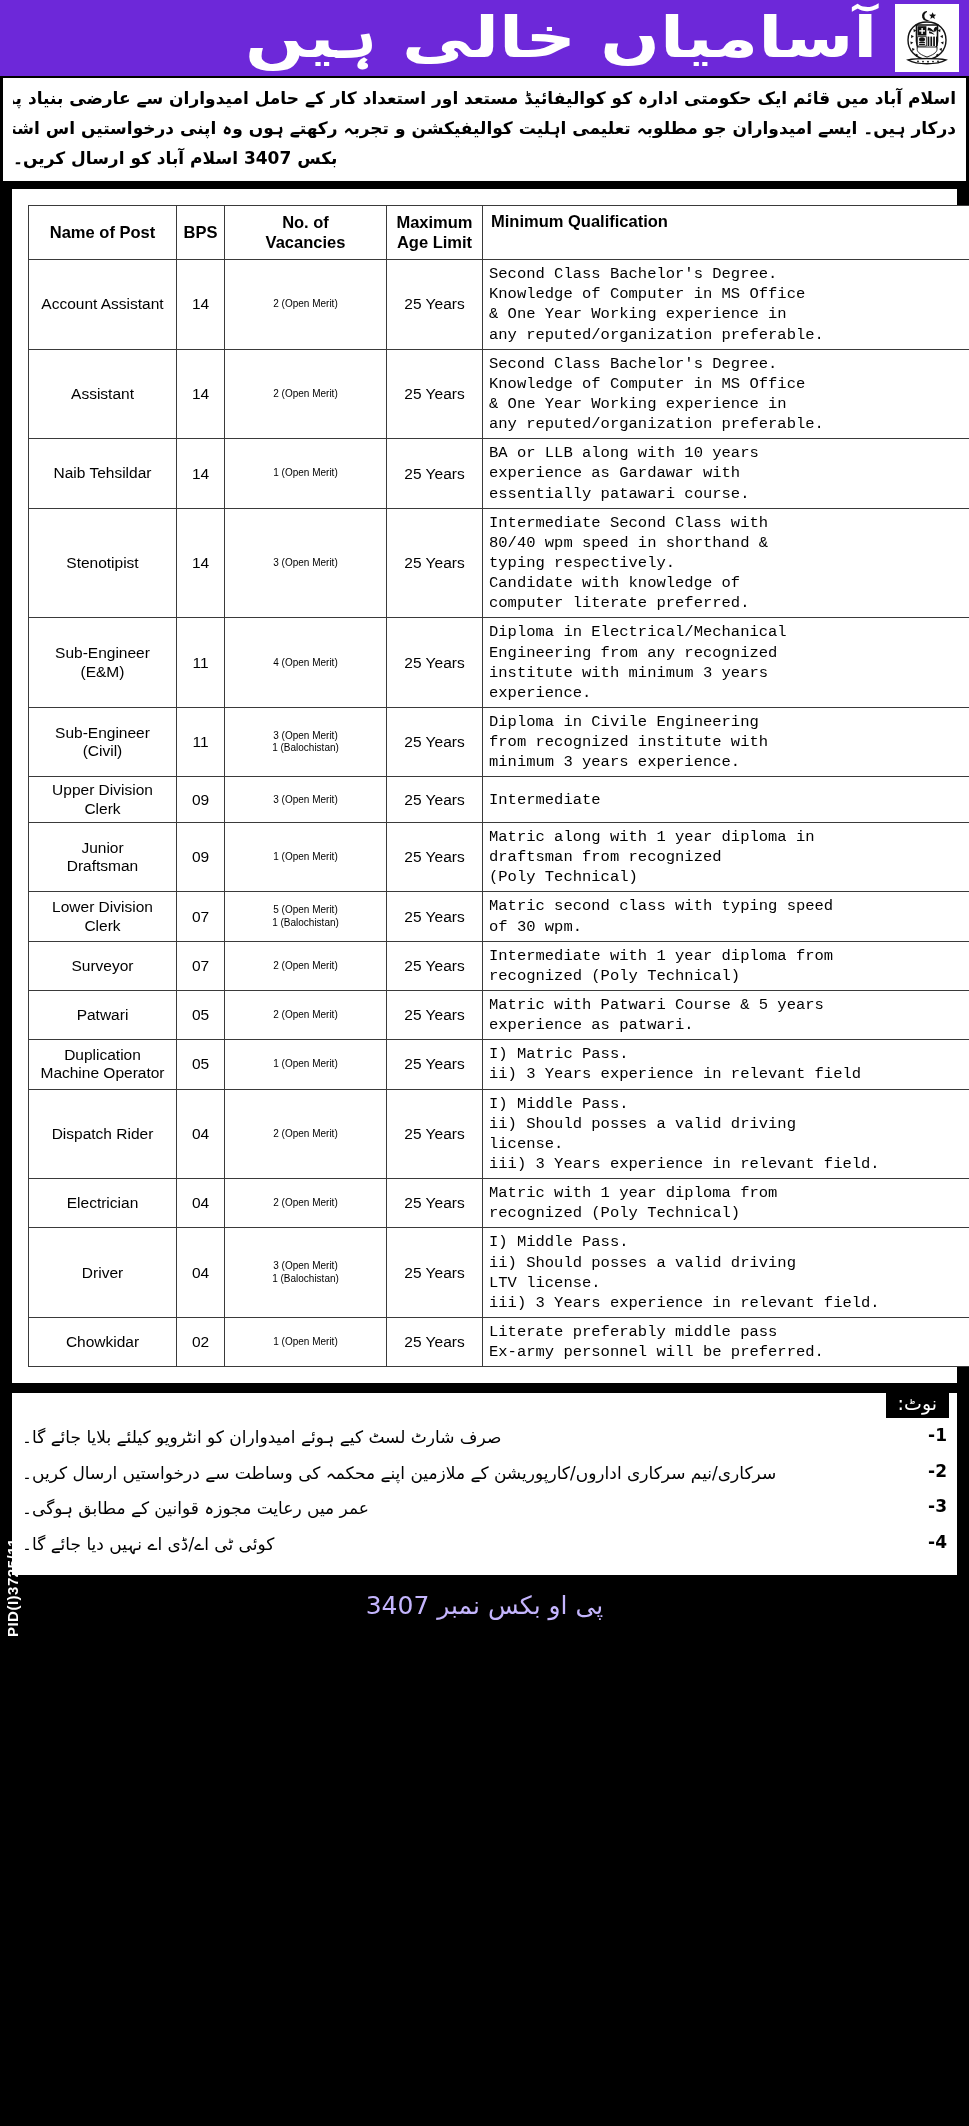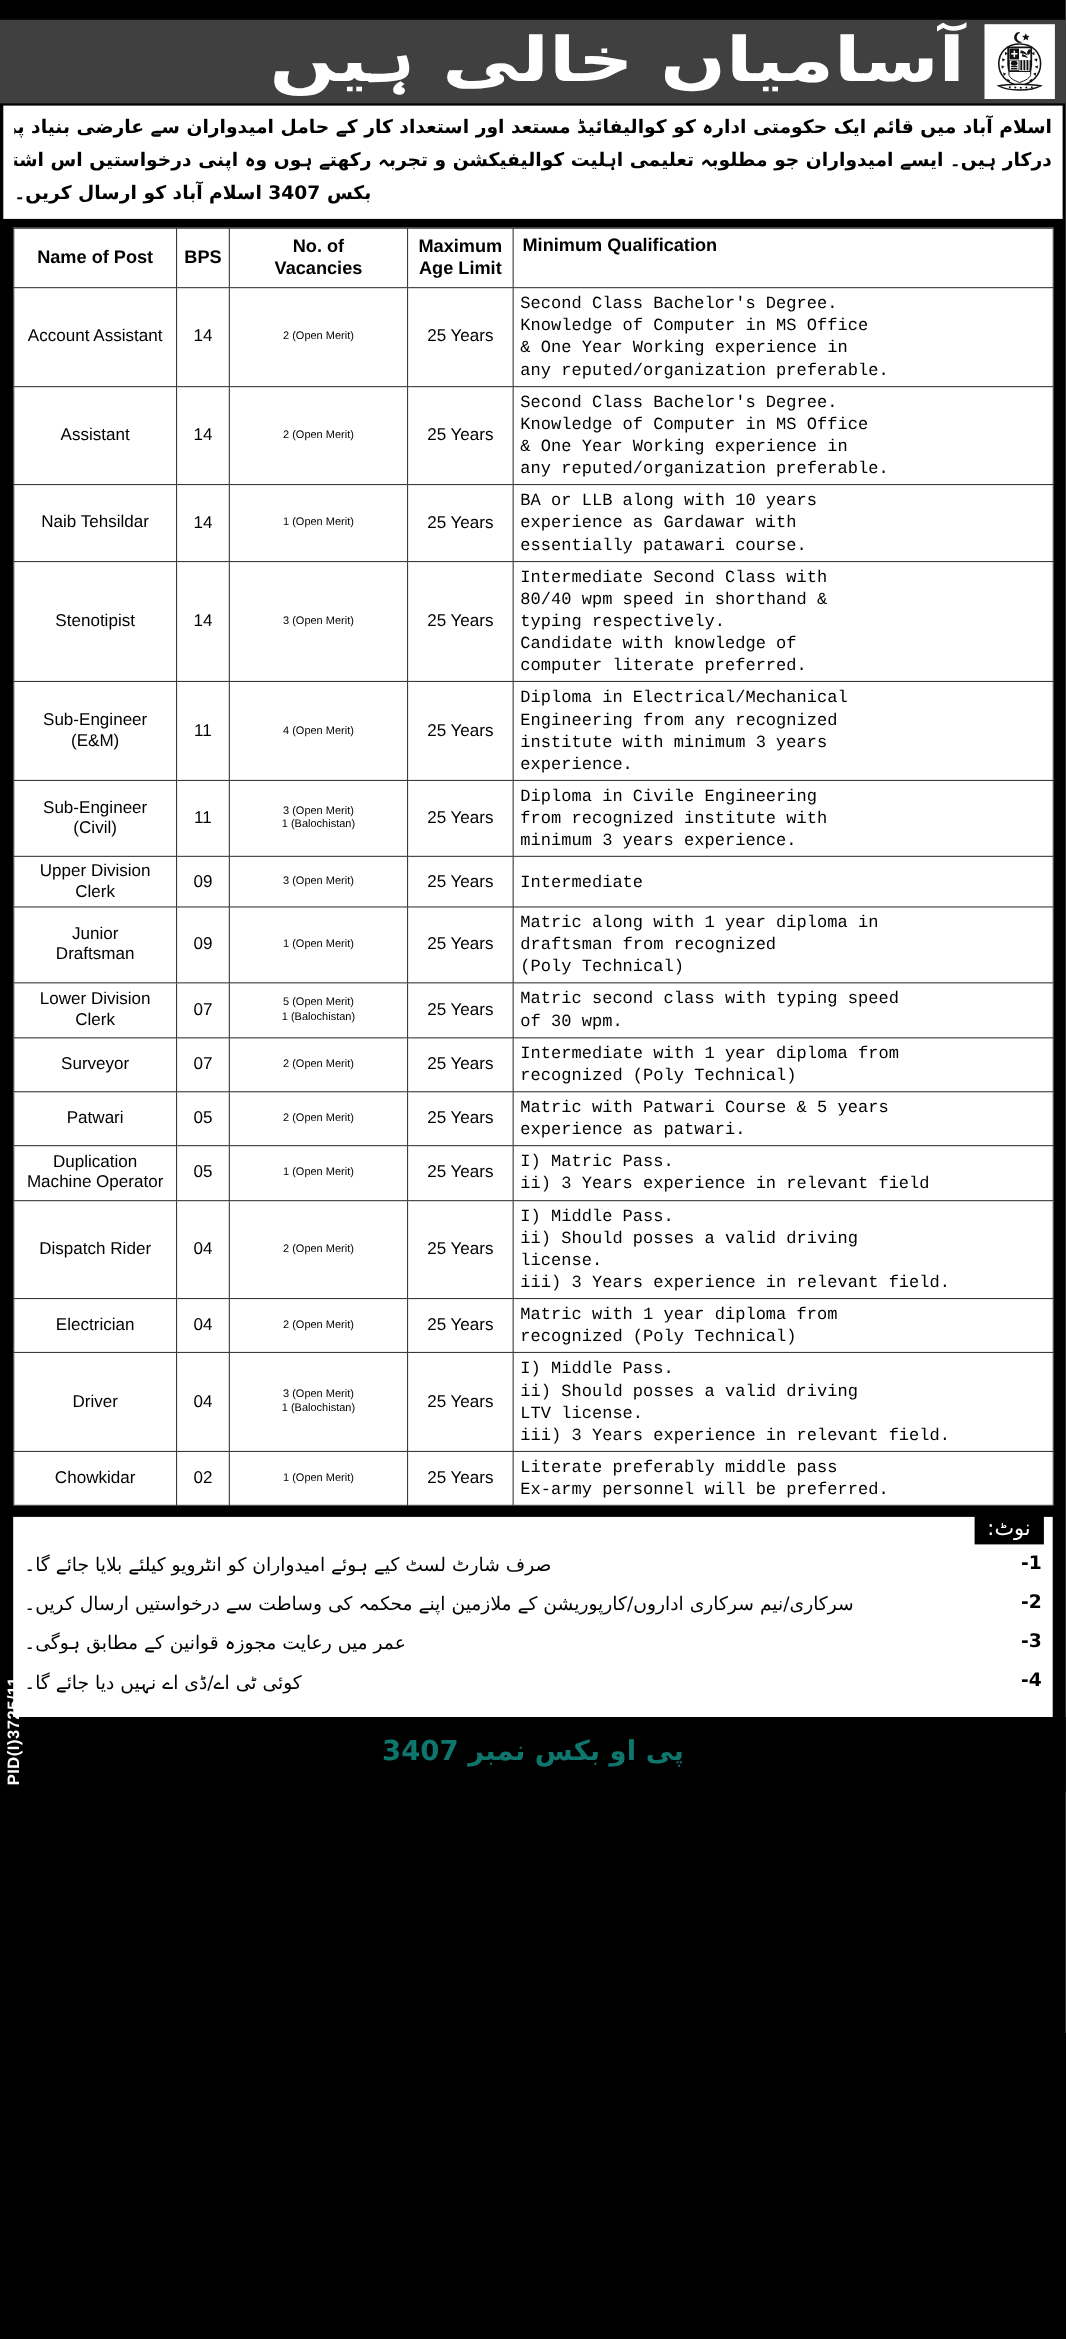--- a/index.html
+++ b/index.html
@@ -17,26 +17,25 @@
     position: relative;
     background: #000000;
     box-sizing: border-box;
     overflow: hidden;
   }
 
   
   .header-band {
     position: relative;
     height: 76px;
-    background: #404040;
+    background: #6d28d9;
     display: flex;
     align-items: center;
     justify-content: flex-end;
     padding: 0 4px 0 0;
-    margin-top: 18px;
   }
   .urdu-title {
     color: #ffffff;
     font-family: "DejaVu Sans", sans-serif;
     font-size: 56px;
     line-height: 1;
     font-weight: bold;
     direction: rtl;
     unicode-bidi: bidi-override;
     letter-spacing: 1px;
@@ -70,21 +69,21 @@
     line-height: 1.75;
     font-weight: 600;
   }
   .intro-line { display: block; white-space: nowrap; overflow: hidden; }
   .intro-line.l3 { text-align: left; }
 
   
   .table-wrap {
     background: #ffffff;
     margin: 8px 12px 0 12px;
-    padding: 0;
+    padding: 16px;
   }
   table.jobs {
     border-collapse: collapse;
     width: 100%;
     table-layout: fixed;
     background: #ffffff;
   }
   table.jobs th, table.jobs td {
     border: 1px solid #3a3a3a;
     color: #000000;
@@ -193,24 +192,24 @@
   }
 
   
   .footer {
     background: #000000;
     padding: 12px 0 18px 0;
     position: relative;
     text-align: center;
   }
   .footer-line {
-    color: #0f766e;
+    color: #c4b5fd;
     font-family: "DejaVu Sans", sans-serif;
     direction: rtl;
-    font-weight: bold;
+    font-weight: normal;
   }
   .footer-line.l1 { font-size: 25px; line-height: 1.5; }
   .footer-line.l2 { font-size: 23px; line-height: 1.5; }
   .pid {
     position: absolute;
     left: 4px;
     bottom: 6px;
     color: #ffffff;
     font-family: "Liberation Sans", sans-serif;
     font-size: 15px;

